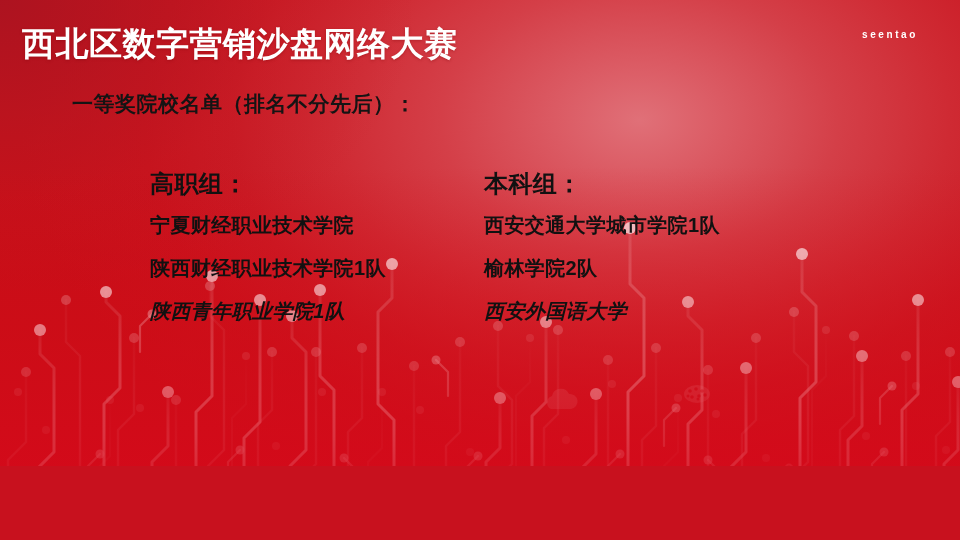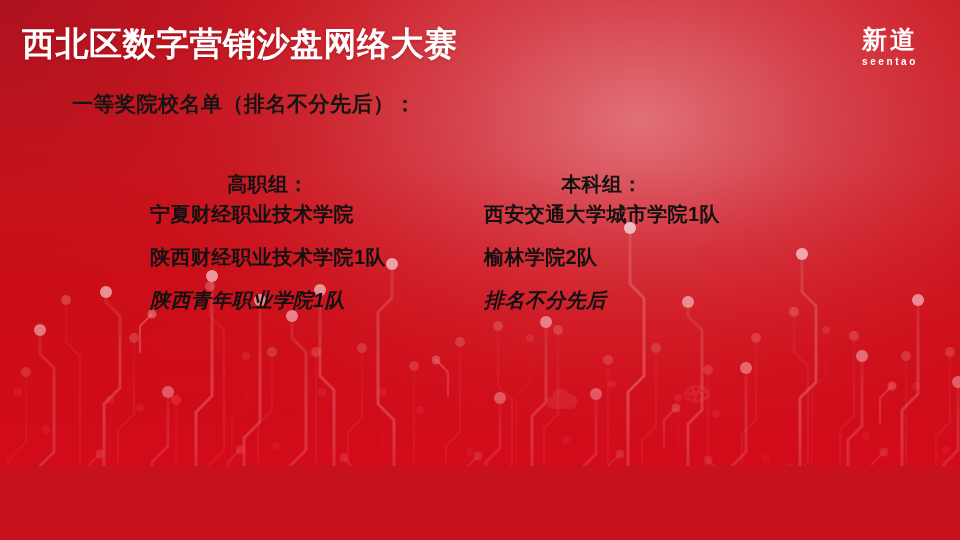--- a/index.html
+++ b/index.html
@@ -52,22 +52,22 @@
   #logo .wordmark{
     margin-top:3px;font-size:10px;line-height:12px;font-weight:bold;
     color:#ffffff;letter-spacing:2.6px;white-space:nowrap;
   }
 
   
   .column{position:absolute;top:172px;}
   #col-vocational{left:150px;}
   #col-undergrad{left:484px;}
   .col-head{
-    font-size:20px;line-height:24px;font-weight:bold;color:#111111;
-    white-space:nowrap;margin-bottom:6px;letter-spacing:.4px;text-align:center;
+    font-size:24px;line-height:24px;font-weight:bold;color:#111111;
+    white-space:nowrap;margin-bottom:17px;letter-spacing:.4px;
   }
   .col-item{
     font-size:20px;line-height:24px;font-weight:bold;color:#111111;
     white-space:nowrap;margin-bottom:19px;letter-spacing:.4px;
   }
   .col-item:last-child{margin-bottom:0;font-style:italic;}
 </style>
 </head>
 <body>
 
@@ -294,31 +294,30 @@
       <circle cx="9" cy="7" r="3.4" fill="none" stroke="#ffffff" stroke-width="2"></circle>
     </g>
   </svg>
 
   <div id="bottom-wash"></div>
 
   <div id="title">西北区数字营销沙盘网络大赛</div>
   <div id="subtitle">一等奖院校名单（排名不分先后）：</div>
 
   <div id="logo">
-    <div class="mark">新道</div>
     <div class="wordmark">seentao</div>
   </div>
 
   <div class="column" id="col-vocational">
     <div class="col-head">高职组：</div>
     <div class="col-item">宁夏财经职业技术学院</div>
     <div class="col-item">陕西财经职业技术学院1队</div>
     <div class="col-item">陕西青年职业学院1队</div>
   </div>
 
   <div class="column" id="col-undergrad">
     <div class="col-head">本科组：</div>
     <div class="col-item">西安交通大学城市学院1队</div>
     <div class="col-item">榆林学院2队</div>
-    <div class="col-item">排名不分先后</div>
+    <div class="col-item">西安外国语大学</div>
   </div>
 
 </div>
 
 </body></html>

